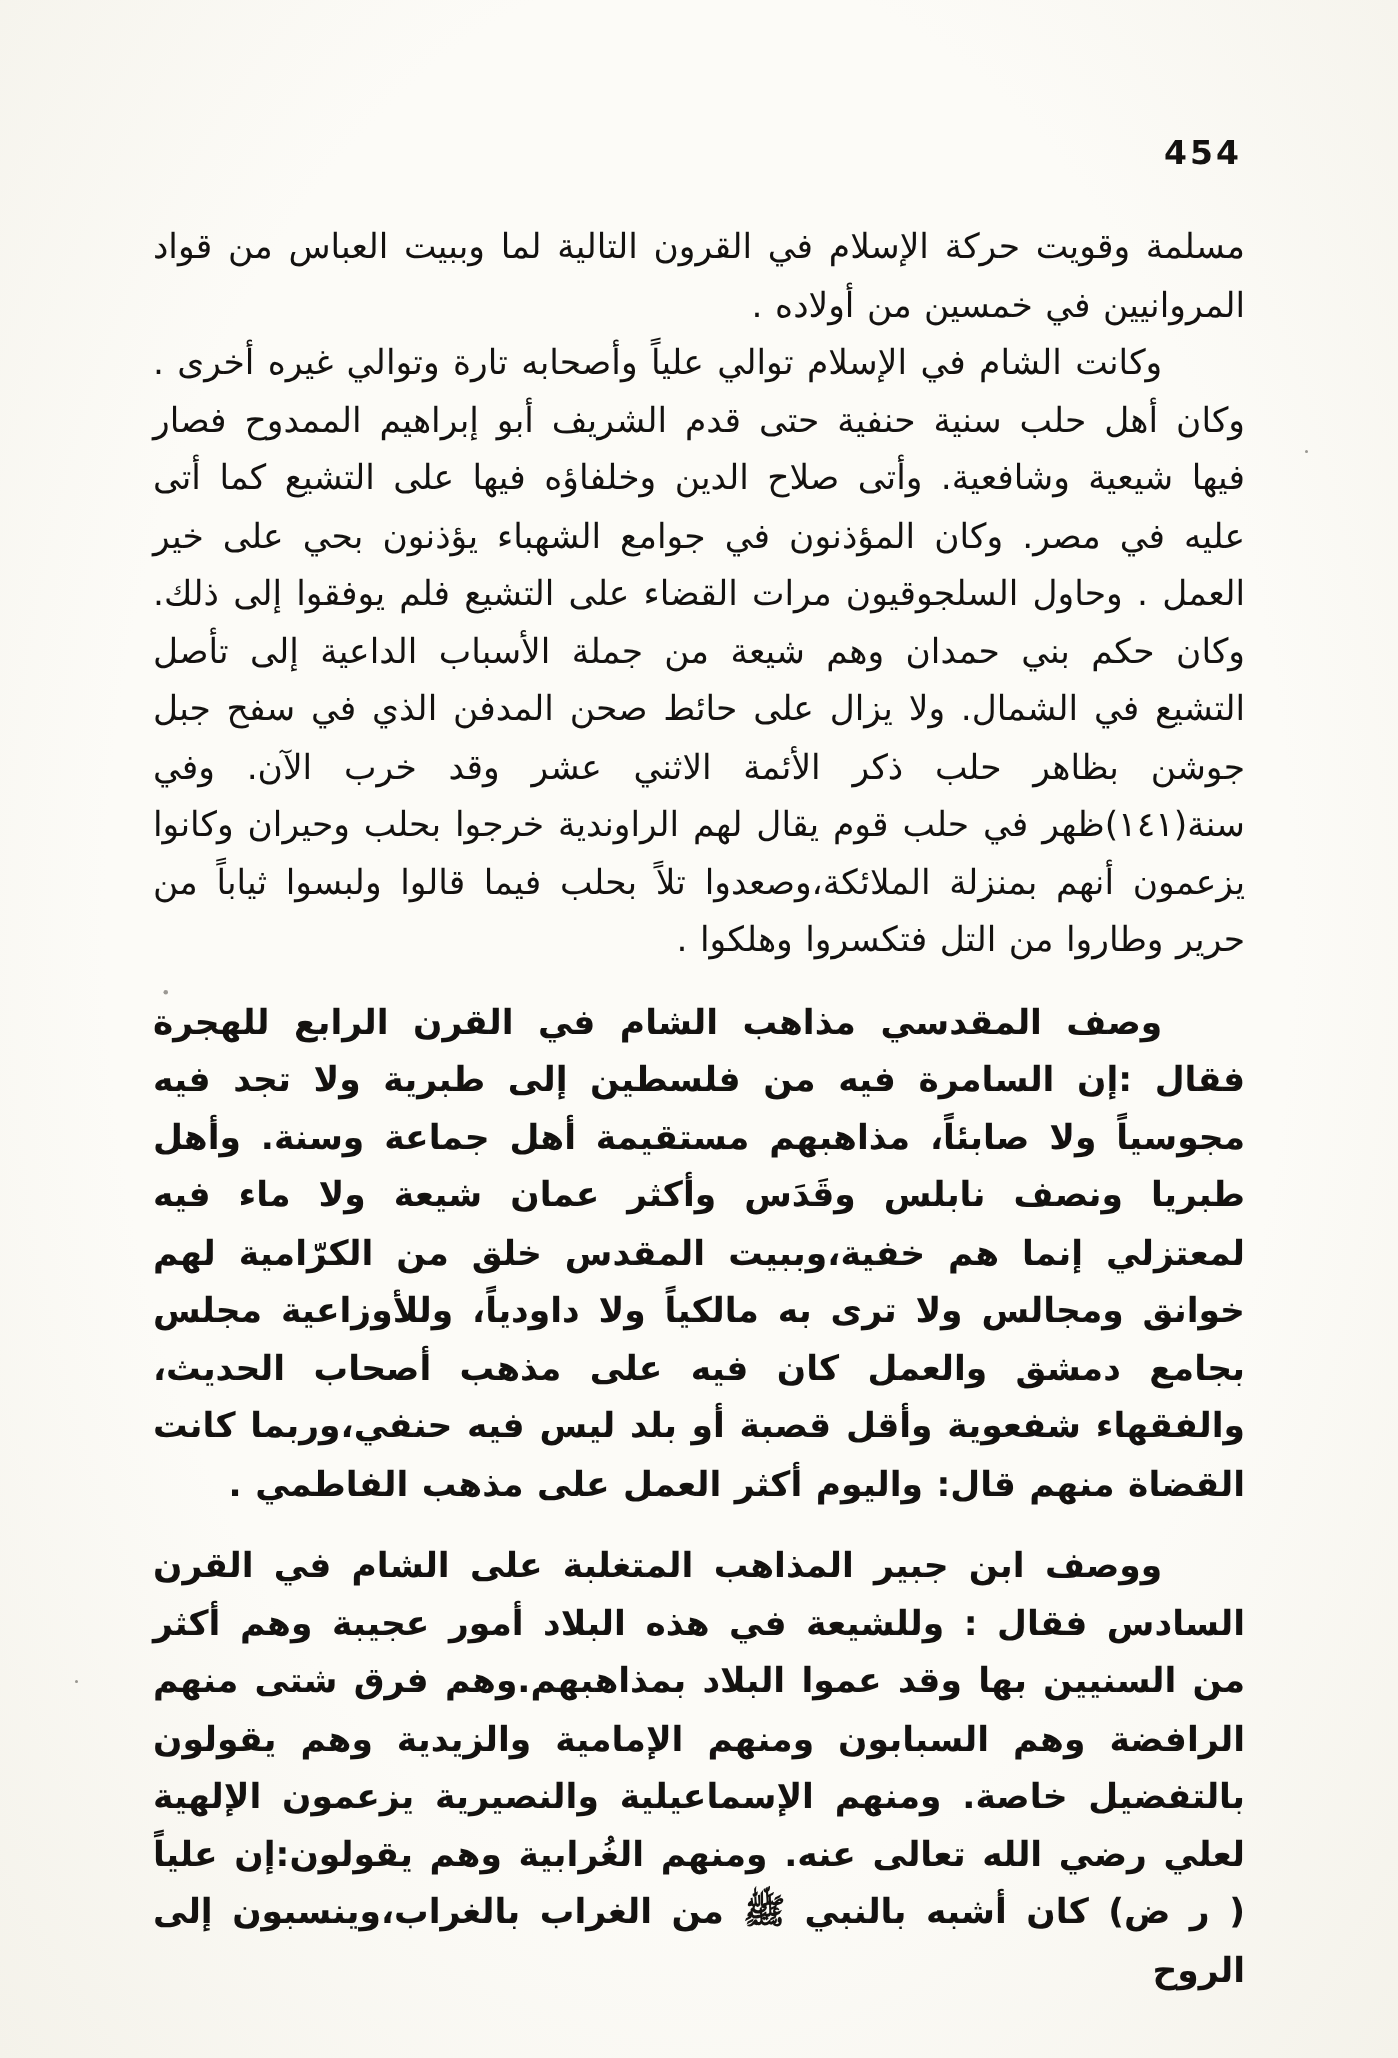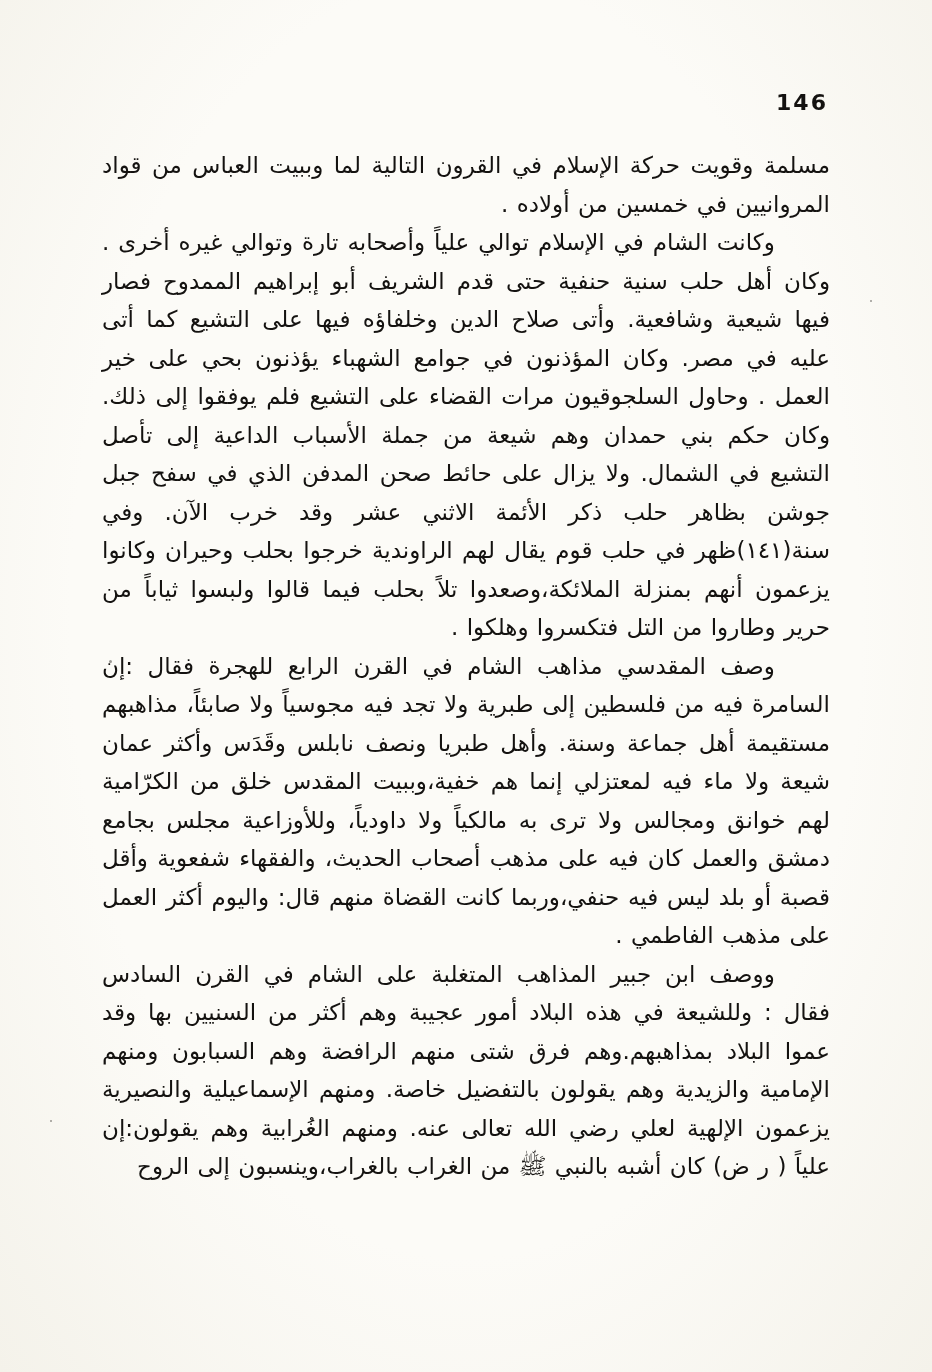--- a/index.html
+++ b/index.html
@@ -50,39 +50,41 @@
 
   .para {
     text-indent: 2.4em;
   }
 
   .para.no-indent {
     text-indent: 0;
   }
 
   .para.spaced {
+    margin-top: 16px;
+    font-weight: bold;
   }
 
   
   .speck {
     position: absolute;
     background: #3a362f;
     border-radius: 50%;
     opacity: 0.5;
   }
   .speck.s1 { width: 3px; height: 3px; top: 660px; right: 820px; }
   .speck.s2 { width: 2px; height: 2px; top: 300px; right: 60px; }
   .speck.s3 { width: 2px; height: 2px; top: 1120px; right: 880px; }
 </style>
 </head>
 <body>
 
 <div class="page">
 
-  <div class="page-number">146</div>
+  <div class="page-number">454</div>
 
   <div class="text-block">
     <p class="para no-indent">مسلمة وقويت حركة الإسلام في القرون التالية لما وببيت العباس من قواد المروانيين في خمسين من أولاده .</p>
     <p class="para">وكانت الشام في الإسلام توالي علياً وأصحابه تارة وتوالي غيره أخرى . وكان أهل حلب سنية حنفية حتى قدم الشريف أبو إبراهيم الممدوح فصار فيها شيعية وشافعية. وأتى صلاح الدين وخلفاؤه فيها على التشيع كما أتى عليه في مصر. وكان المؤذنون في جوامع الشهباء يؤذنون بحي على خير العمل . وحاول السلجوقيون مرات القضاء على التشيع فلم يوفقوا إلى ذلك. وكان حكم بني حمدان وهم شيعة من جملة الأسباب الداعية إلى تأصل التشيع في الشمال. ولا يزال على حائط صحن المدفن الذي في سفح جبل جوشن بظاهر حلب ذكر الأئمة الاثني عشر وقد خرب الآن. وفي سنة(١٤١)ظهر في حلب قوم يقال لهم الراوندية خرجوا بحلب وحيران وكانوا يزعمون أنهم بمنزلة الملائكة،وصعدوا تلاً بحلب فيما قالوا ولبسوا ثياباً من حرير وطاروا من التل فتكسروا وهلكوا .</p>
     <p class="para spaced">وصف المقدسي مذاهب الشام في القرن الرابع للهجرة فقال :إن السامرة فيه من فلسطين إلى طبرية ولا تجد فيه مجوسياً ولا صابئاً، مذاهبهم مستقيمة أهل جماعة وسنة. وأهل طبريا ونصف نابلس وقَدَس وأكثر عمان شيعة ولا ماء فيه لمعتزلي إنما هم خفية،وببيت المقدس خلق من الكرّامية لهم خوانق ومجالس ولا ترى به مالكياً ولا داودياً، وللأوزاعية مجلس بجامع دمشق والعمل كان فيه على مذهب أصحاب الحديث، والفقهاء شفعوية وأقل قصبة أو بلد ليس فيه حنفي،وربما كانت القضاة منهم قال: واليوم أكثر العمل على مذهب الفاطمي .</p>
     <p class="para spaced">ووصف ابن جبير المذاهب المتغلبة على الشام في القرن السادس فقال : وللشيعة في هذه البلاد أمور عجيبة وهم أكثر من السنيين بها وقد عموا البلاد بمذاهبهم.وهم فرق شتى منهم الرافضة وهم السبابون ومنهم الإمامية والزيدية وهم يقولون بالتفضيل خاصة. ومنهم الإسماعيلية والنصيرية يزعمون الإلهية لعلي رضي الله تعالى عنه. ومنهم الغُرابية وهم يقولون:إن علياً ( ر ض) كان أشبه بالنبي ﷺ من الغراب بالغراب،وينسبون إلى الروح</p>
   </div>
 
   <span class="speck s1"></span>
   <span class="speck s2"></span>

